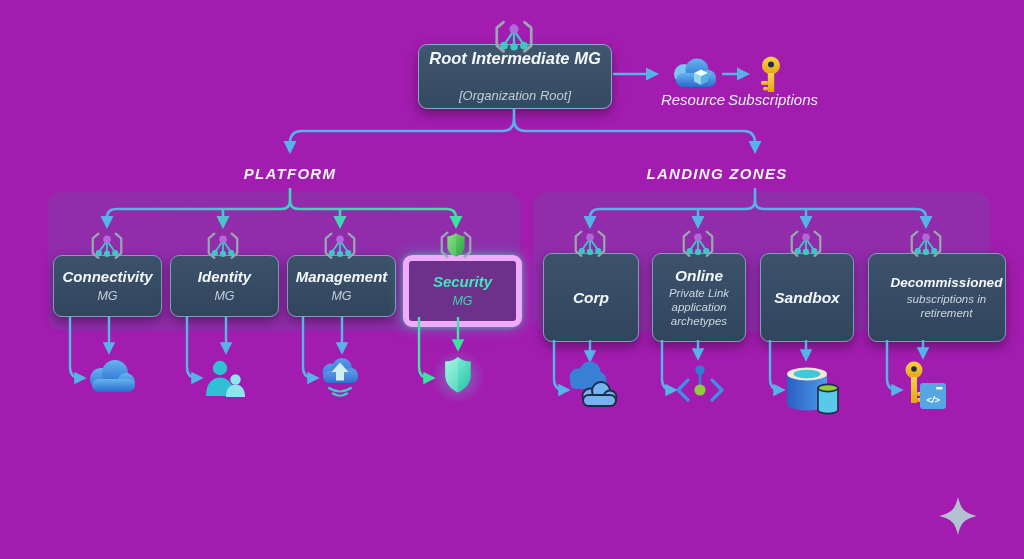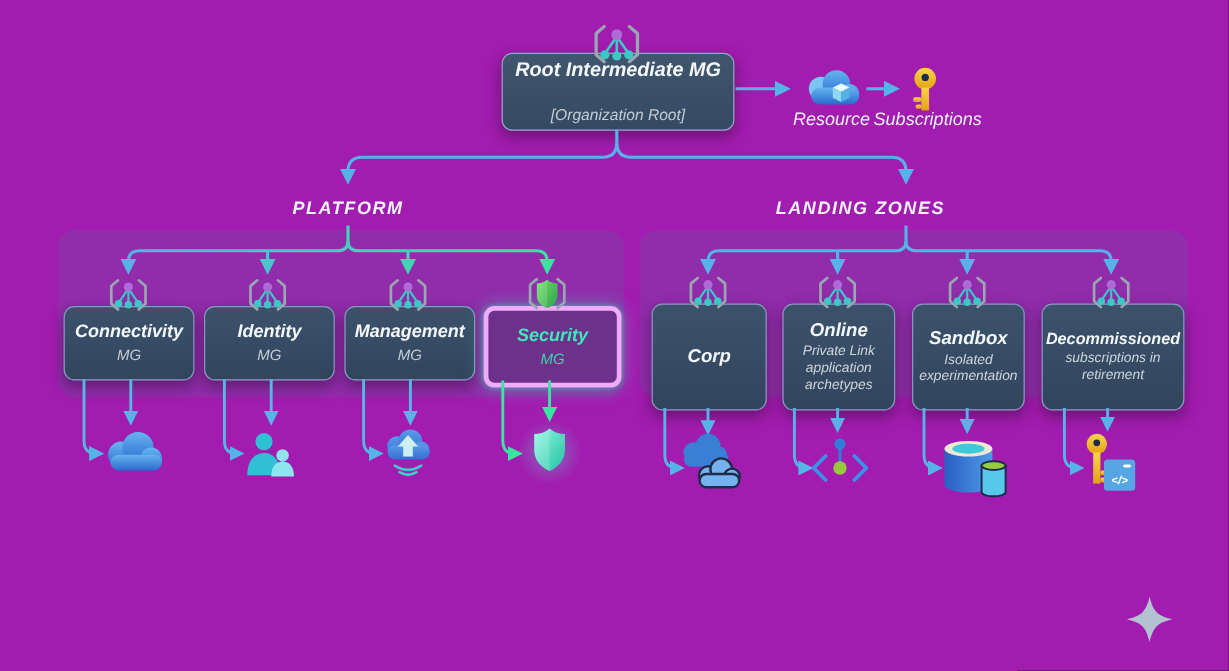--- a/index.html
+++ b/index.html
@@ -10,21 +10,21 @@
         align-items:center;justify-content:center;text-align:center;
         background:linear-gradient(180deg,#3c526b,#31455d);
         border:1.5px solid #7e9db9;box-shadow:0 5px 12px rgba(0,0,0,0.35);}
   .node .title{font-weight:bold;font-size:15px;color:#f4f7fa;line-height:1.15;}
   .node .sub{font-size:12.5px;color:#c2cdd8;margin-top:3px;line-height:1.22;}
   .node.root{background:linear-gradient(180deg,#40566f,#344a62);border-color:#8aa9c6;}
   .node.root .title{font-size:16.5px;}
   .node.root .sub{font-size:13px;margin-top:20px;}
   .node.landing .title{font-size:15.5px;}
   .node.landing .sub{font-size:11.5px;color:#ccd6df;margin-top:2px;}
-  .node.highlight{background:rgba(26,62,66,0.30);border:4px solid #f0abfc;
+  .node.highlight{background:rgba(26,62,66,0.30);border:6px solid #f0abfc;
         box-shadow:0 0 16px rgba(53,224,178,0.45),0 0 4px rgba(53,224,178,0.6);}
   .node.highlight .title{color:#3ee8bb;}
   .node.highlight .sub{color:#3ad4a8;}
   .node.decom .title{font-size:13.5px;}
   .seclabel{position:absolute;z-index:2;text-align:center;font-size:15px;font-weight:bold;
         letter-spacing:1.3px;color:#eef3f8;}
   .flowlabel{position:absolute;z-index:2;text-align:center;font-size:15px;color:#e8eef5;}
   svg.overlay{position:absolute;left:0;top:0;z-index:3;pointer-events:none;}
 </style>
 </head>
@@ -65,23 +65,22 @@
 
   <div class="node landing" style="left:543px;top:253px;width:94px;height:87px;">
     <div class="title">Corp</div>
   </div>
   <div class="node landing" style="left:652px;top:253px;width:92px;height:87px;">
     <div class="title">Online</div>
     <div class="sub" style="padding:0 8px;">Private Link application archetypes</div>
   </div>
   <div class="node landing" style="left:760px;top:253px;width:92px;height:87px;">
     <div class="title">Sandbox</div>
-    <div class="sub" style="padding:0 2px;">Isolated experimentation</div>
-  </div>
-  <div class="node landing decom" style="left:868px;top:253px;width:117px;height:87px;">
+  </div>
+  <div class="node landing decom" style="left:868px;top:253px;width:117px;height:87px;padding-left:19px;">
     <div class="title">Decommissioned</div>
     <div class="sub" style="padding:0 14px;">subscriptions in retirement</div>
   </div>
 
   <svg class="overlay" width="1024" height="559" viewBox="0 0 1024 559">
     <defs>
       <linearGradient id="gplat" gradientUnits="userSpaceOnUse" x1="107" y1="0" x2="456" y2="0">
         <stop offset="0" stop-color="#56b3e8"></stop>
           <stop offset="1" stop-color="#37e5a0"></stop>
       </linearGradient>

